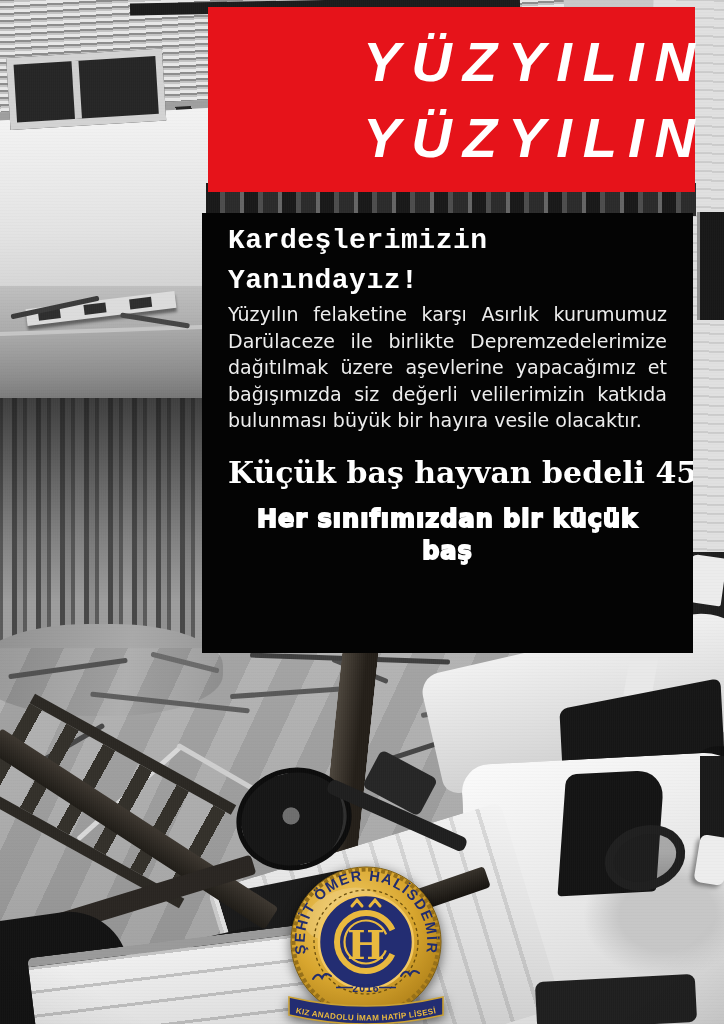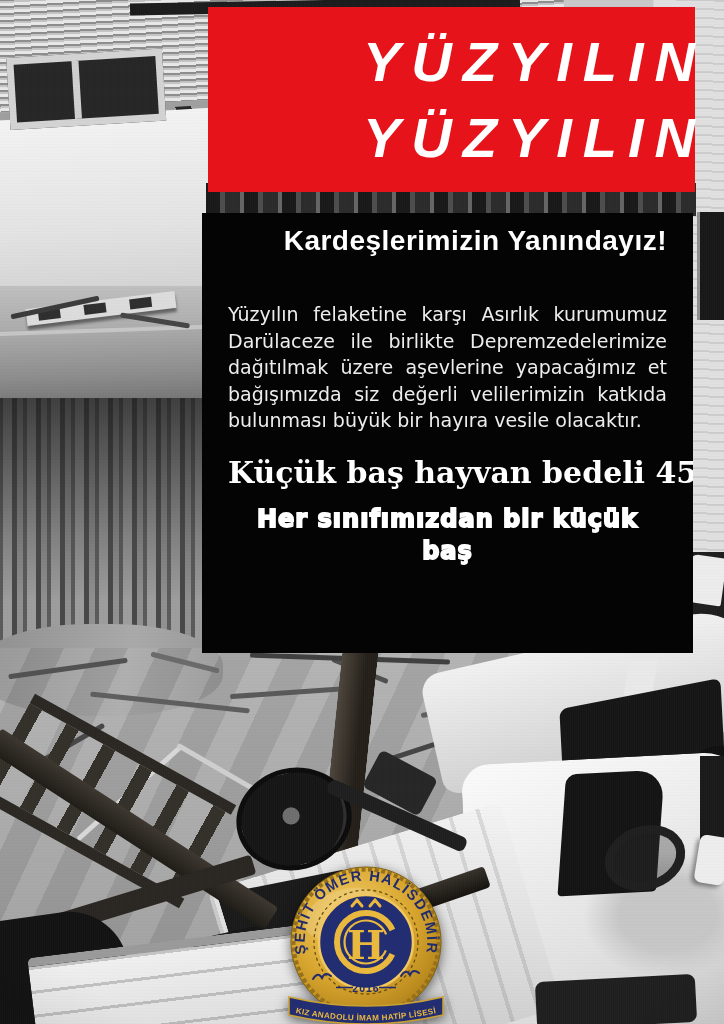--- a/index.html
+++ b/index.html
@@ -106,25 +106,25 @@
 
   
   .banner{position:absolute;left:208px;top:7px;width:487px;height:185px;background:#e6131a;
       display:flex;flex-direction:column;justify-content:center;align-items:flex-end;}
   .banner .line{color:#fff;font-family:"Liberation Sans",sans-serif;font-style:italic;font-weight:700;
       font-size:56px;line-height:76px;letter-spacing:11px;margin-right:-11px;white-space:nowrap;}
 
   
   .infobox{position:absolute;left:202px;top:213px;width:491px;height:440px;background:#040404;color:#fff;
       padding:8px 26px;box-sizing:border-box;overflow:hidden;}
-  .heading{margin:0;text-align:right;font-family:Liberation Sans, sans-serif;font-weight:700;
+  .heading{margin:0;text-align:left;font-family:Liberation Mono, monospace;font-weight:700;
       font-size:28px;line-height:40px;letter-spacing:.5px;}
   .body{margin:0;font-family:"DejaVu Sans","Liberation Sans",sans-serif;font-size:19px;line-height:26.5px;
       color:#ededed;text-align:justify;}
-  .p1{margin-top:40px;}
+  .p1{}
   .p2{margin-top:21px;}
   .price{margin-top:20px;text-align:center;font-family:"DejaVu Serif","DejaVu Sans",serif;font-weight:700;
       font-size:30px;line-height:38px;white-space:nowrap;}
   .script{margin-top:11px;text-align:center;font-family:"DejaVu Sans",sans-serif;font-weight:700;
       font-size:24px;line-height:32px;letter-spacing:1px;color:#fff;
       -webkit-text-stroke:1.8px #fff;text-shadow:0 0 1px #fff;}
 
   
   .logo{position:absolute;left:279px;top:866px;width:174px;height:160px;filter:drop-shadow(0 3px 6px rgba(0,0,0,.55));}
 </style>

